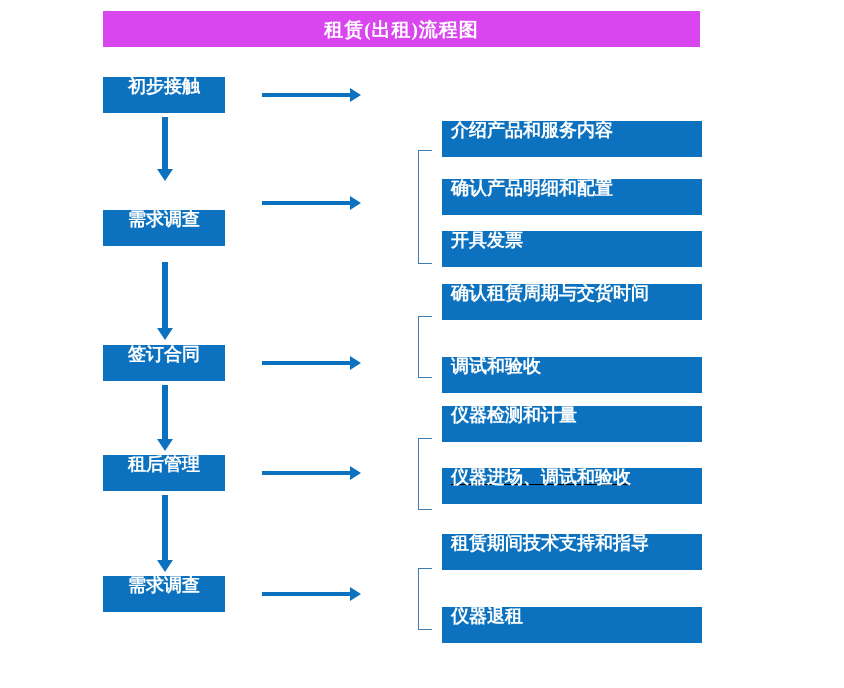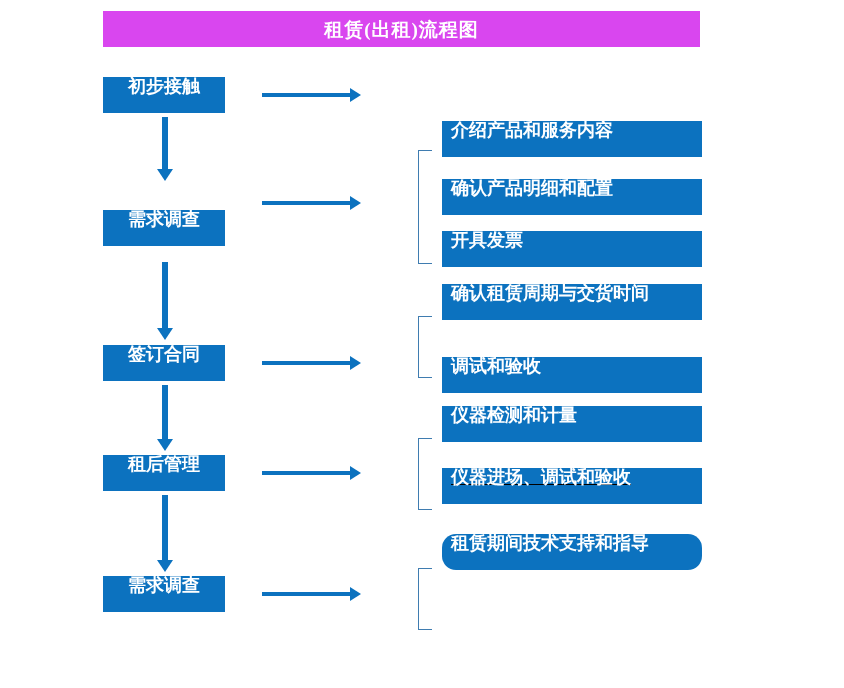--- a/index.html
+++ b/index.html
@@ -174,18 +174,21 @@
   <div class="node detail" style="top:313px;">
     <span class="txt">调试和验收</span>
   </div>
   <div class="node detail" style="top:362px;">
     <span class="txt">仪器检测和计量</span>
   </div>
 
   <div class="node detail" style="top:424px;text-decoration:underline;">
     <span class="txt">仪器进场、调试和验收</span>
   </div>
-  <div class="node detail" style="top:490px;border-radius:14px;">
+  <div class="node detail" style="top:490px;">
     <span class="txt">租赁期间技术支持和指导</span>
   </div>
 
+  <div class="node detail" style="top:563px;">
+    <span class="txt">仪器退租</span>
+  </div>
 
 </div>
 
 </body></html>

